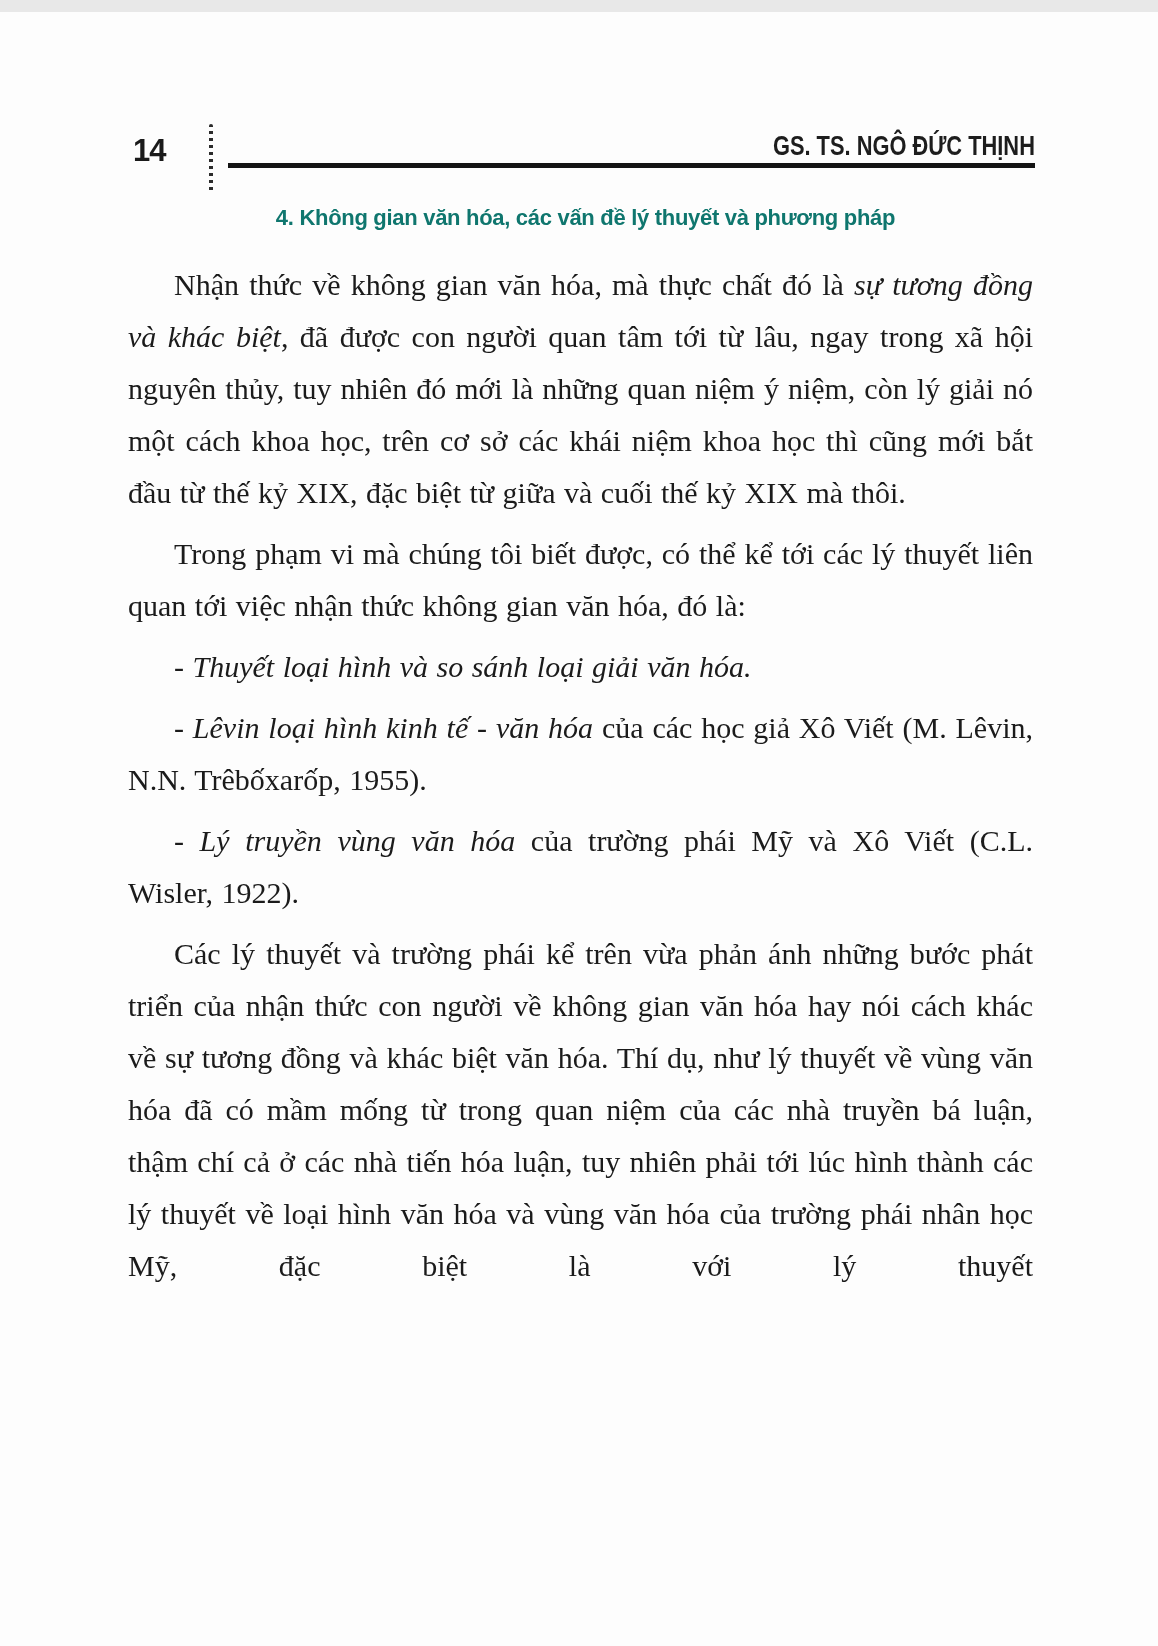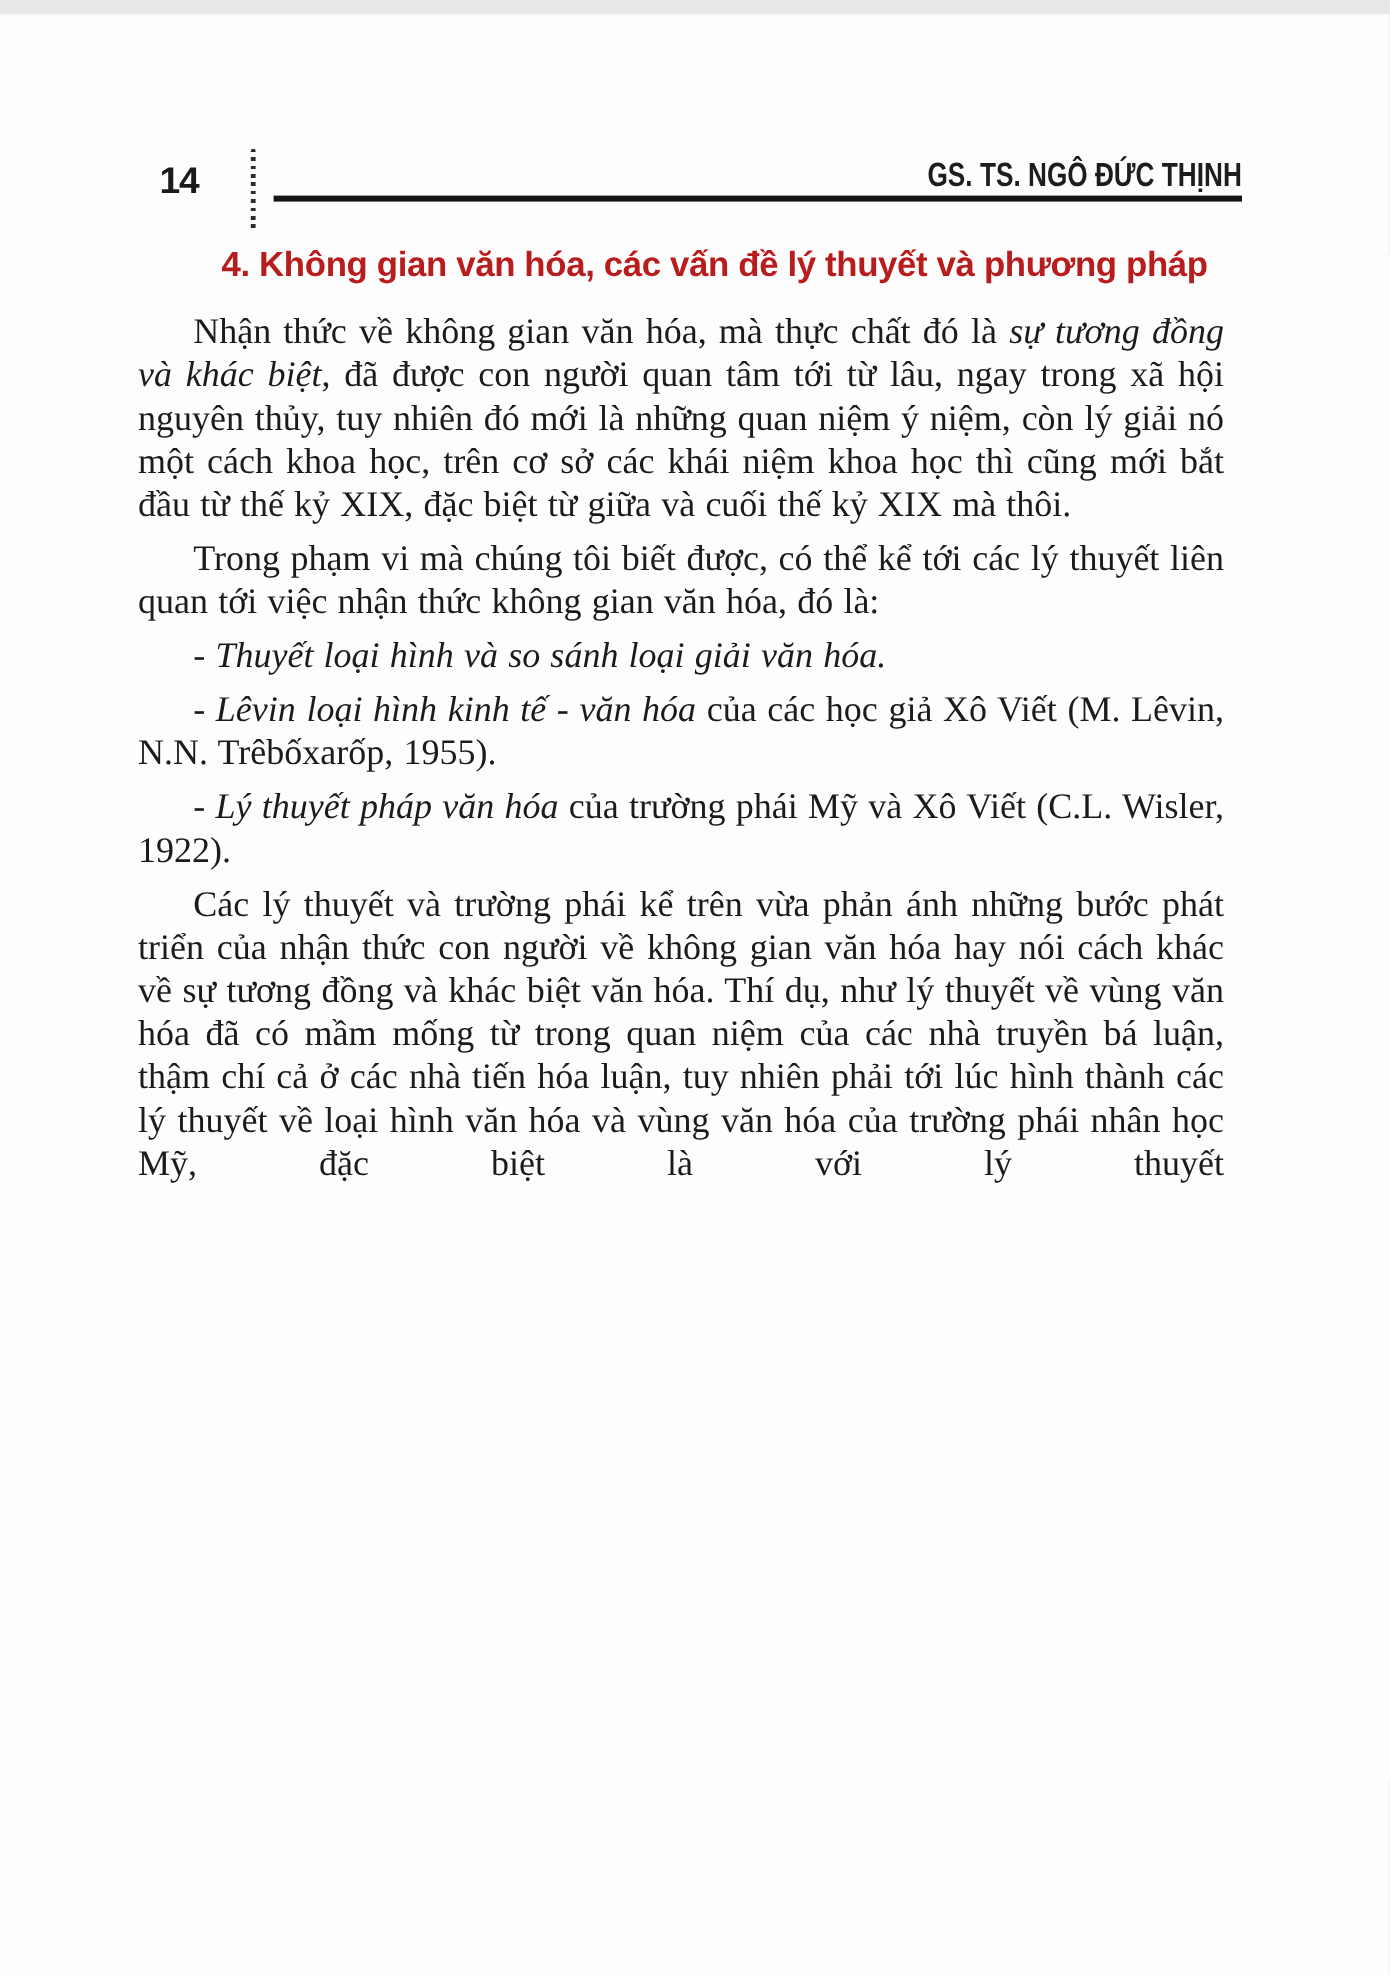--- a/index.html
+++ b/index.html
@@ -47,40 +47,40 @@
   .rule {
     position: absolute;
     left: 228px;
     top: 151px;
     width: 807px;
     height: 5px;
     background: #141414;
   }
   h1.heading {
     position: absolute;
-    left: 143px;
+    left: 133px;
     top: 193px;
     width: 905px;
     margin: 0;
     text-align: center;
     font-family: "Liberation Sans", "DejaVu Sans", sans-serif;
     font-weight: bold;
-    font-size: 29px;
+    font-size: 22px;
     letter-spacing: -0.3px;
     white-space: nowrap;
-    color: #b91c1c;
+    color: #0f766e;
   }
   main.body-text {
     position: absolute;
-    left: 115px;
+    left: 128px;
     top: 247px;
     width: 905px;
     font-family: "Liberation Serif", "DejaVu Serif", serif;
     font-size: 30px;
-    line-height: 36px;
+    line-height: 52px;
     text-align: justify;
     color: #1b1b1b;
     word-spacing: 1px;
   }
   main.body-text p {
     margin: 0;
     text-indent: 46px;
   }
   main.body-text p + p { margin-top: 9px; }
   main.body-text em { font-style: italic; }
@@ -99,17 +99,17 @@
 
   <div class="rule"></div>
 
   <h1 class="heading">4. Không gian văn hóa, các vấn đề lý thuyết và phương pháp</h1>
 
   <main class="body-text">
     <p>Nhận thức về không gian văn hóa, mà thực chất đó là <em>sự tương đồng và khác biệt</em>, đã được con người quan tâm tới từ lâu, ngay trong xã hội nguyên thủy, tuy nhiên đó mới là những quan niệm ý niệm, còn lý giải nó một cách khoa học, trên cơ sở các khái niệm khoa học thì cũng mới bắt đầu từ thế kỷ XIX, đặc biệt từ giữa và cuối thế kỷ XIX mà thôi.</p>
     <p>Trong phạm vi mà chúng tôi biết được, có thể kể tới các lý thuyết liên quan tới việc nhận thức không gian văn hóa, đó là:</p>
     <p>- <em>Thuyết loại hình và so sánh loại giải văn hóa.</em></p>
     <p>- <em>Lêvin loại hình kinh tế - văn hóa</em> của các học giả Xô Viết (M. Lêvin, N.N. Trêbốxarốp, 1955).</p>
-    <p>- <em>Lý thuyết pháp văn hóa</em> của trường phái Mỹ và Xô Viết (C.L. Wisler, 1922).</p>
+    <p>- <em>Lý truyền vùng văn hóa</em> của trường phái Mỹ và Xô Viết (C.L. Wisler, 1922).</p>
     <p class="cut">Các lý thuyết và trường phái kể trên vừa phản ánh những bước phát triển của nhận thức con người về không gian văn hóa hay nói cách khác về sự tương đồng và khác biệt văn hóa. Thí dụ, như lý thuyết về vùng văn hóa đã có mầm mống từ trong quan niệm của các nhà truyền bá luận, thậm chí cả ở các nhà tiến hóa luận, tuy nhiên phải tới lúc hình thành các lý thuyết về loại hình văn hóa và vùng văn hóa của trường phái nhân học Mỹ, đặc biệt là với lý thuyết</p>
   </main>
 
 </div>
 
 </body></html>

